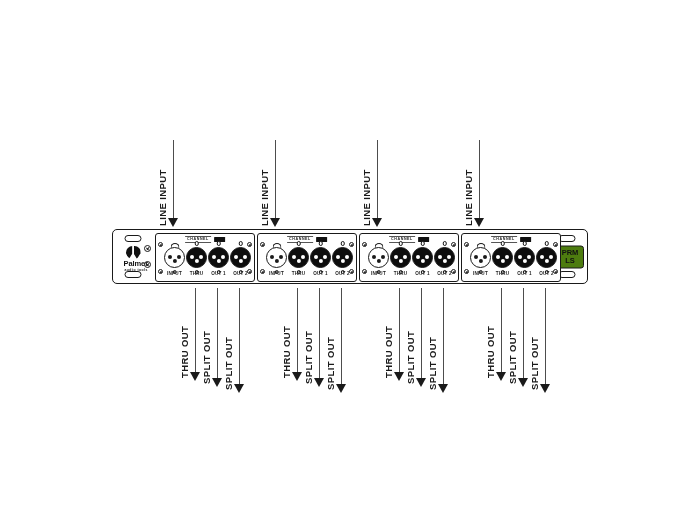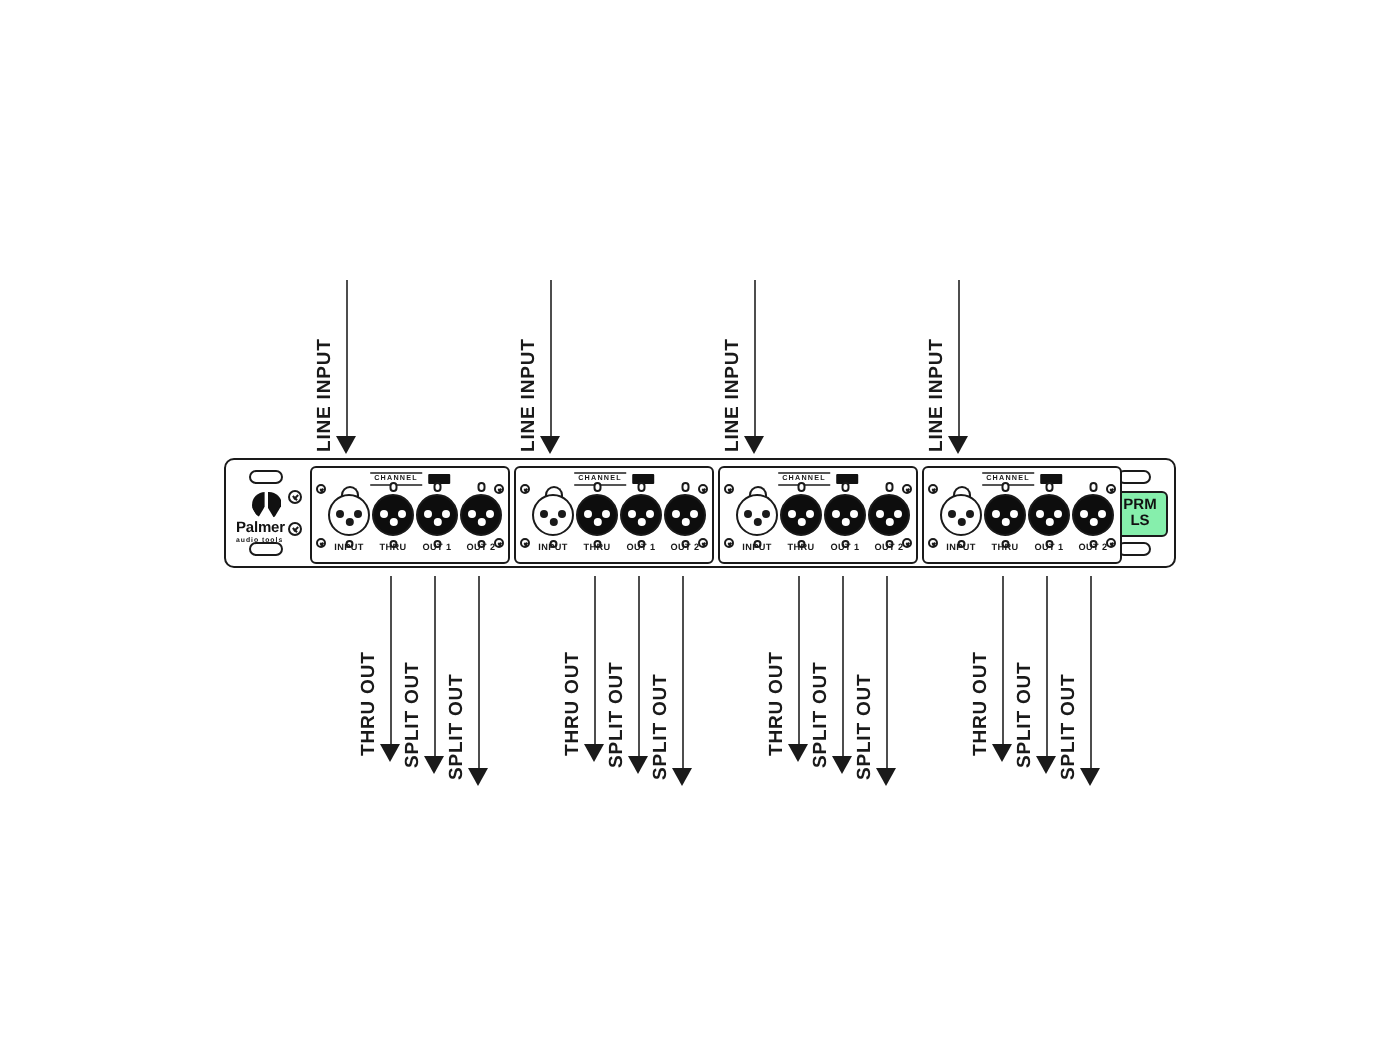--- a/index.html
+++ b/index.html
@@ -105,21 +105,21 @@
   .ear.left  .ear-screw.b { right: 2px; bottom: 15px; }
   .ear.right .ear-screw.a { left: 2px; top: 15px; }
   .ear.right .ear-screw.b { left: 2px; bottom: 15px; }
 
   
   #brand {
     position: absolute;
     left: 5px;
     top: 16px;
     width: 30px;
-    text-align: left;
+    text-align: right;
   }
   #brand-mark {
     position: relative;
     width: 15px;
     height: 13px;
     margin: 0 auto 1px auto;
   }
   #brand-mark .half {
     position: absolute;
     top: 0;
@@ -170,21 +170,21 @@
     width: 28px;
     padding: 2px 0 3px 0;
     border: 1.2px solid #1a1a1a;
     border-radius: 3px;
     box-sizing: border-box;
     text-align: center;
     font-size: 7.5px;
     font-weight: bold;
     line-height: 8px;
     color: #111;
-    background: #86efac;
+    background: #4d7c0f;
   }
 
   
   .module {
     position: absolute;
     top: 3px;
     width: 100px;
     height: 49px;
     box-sizing: border-box;
     border: 1.2px solid #1a1a1a;

